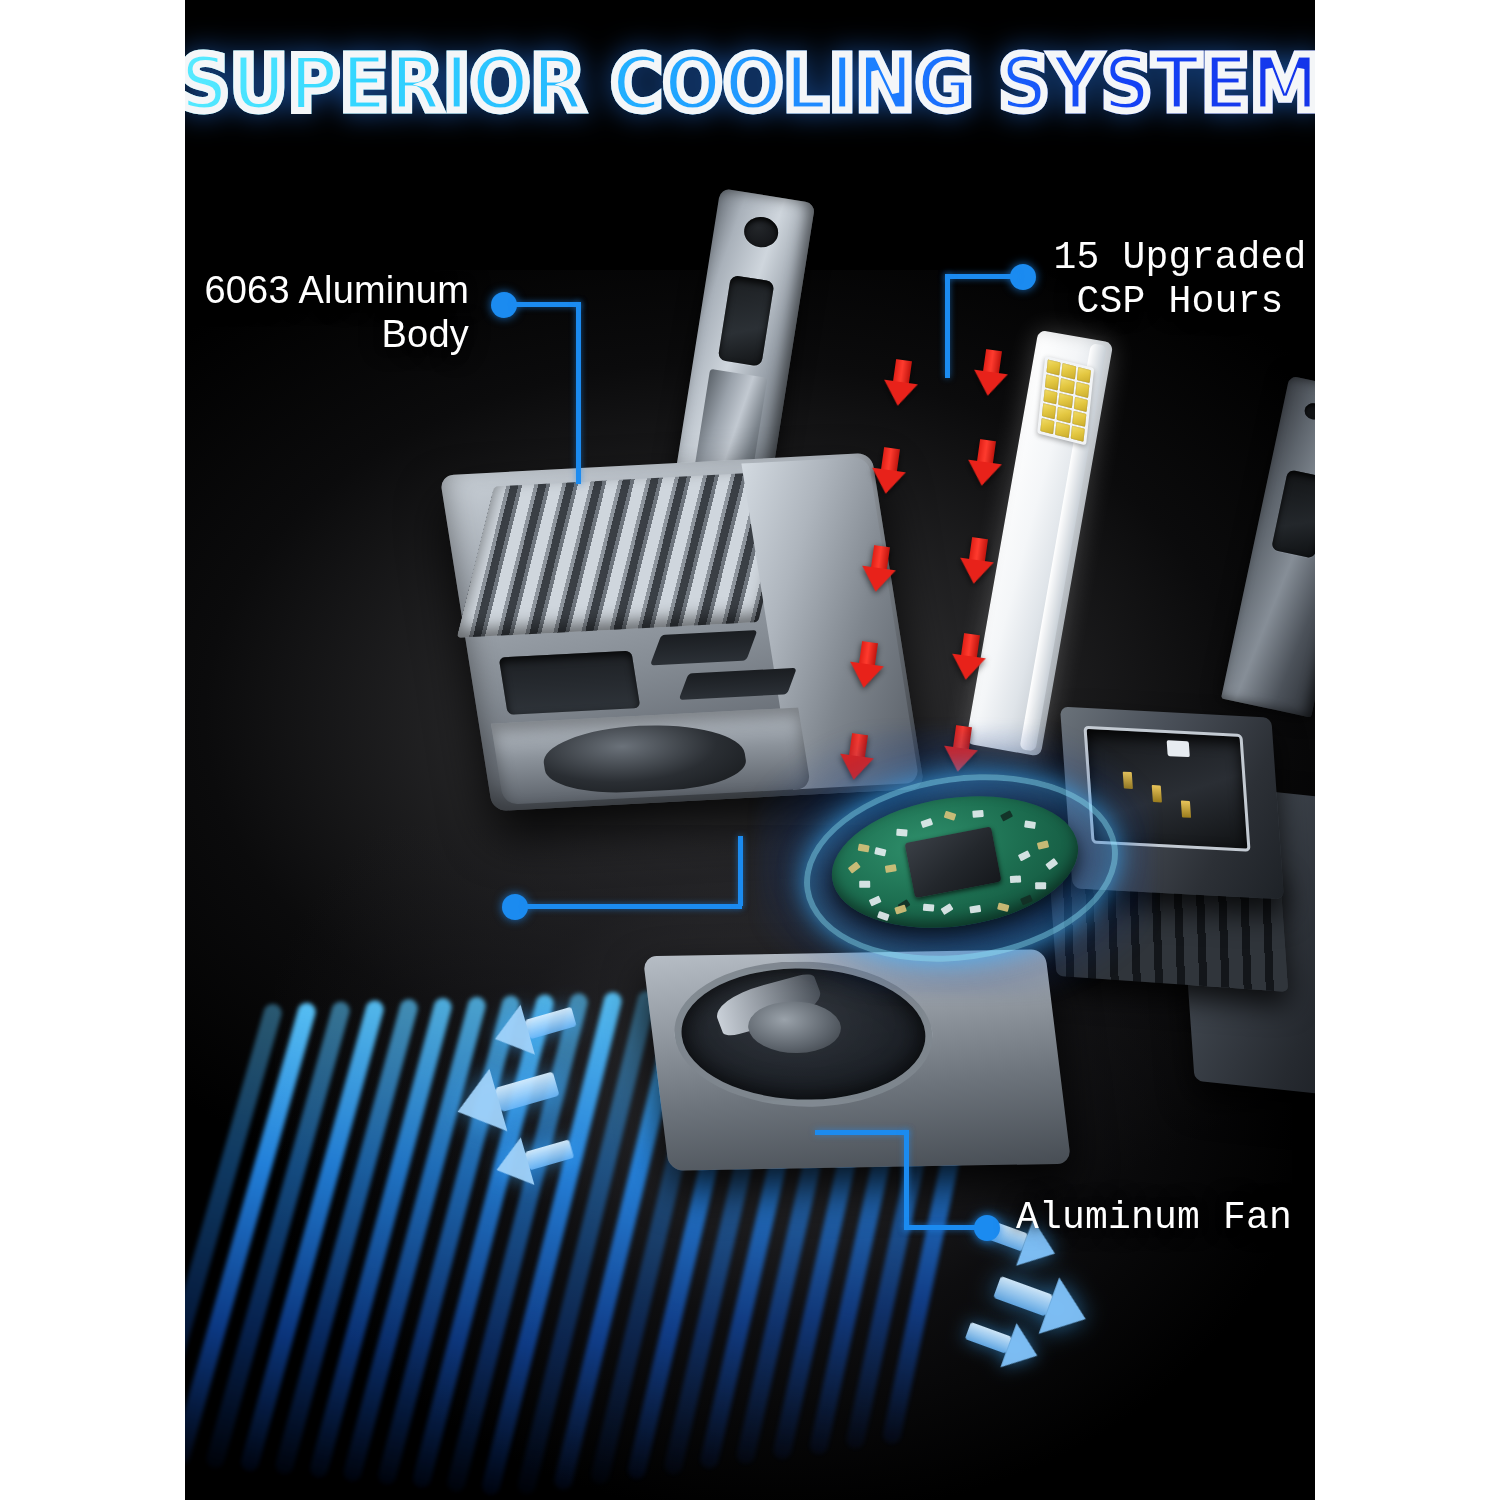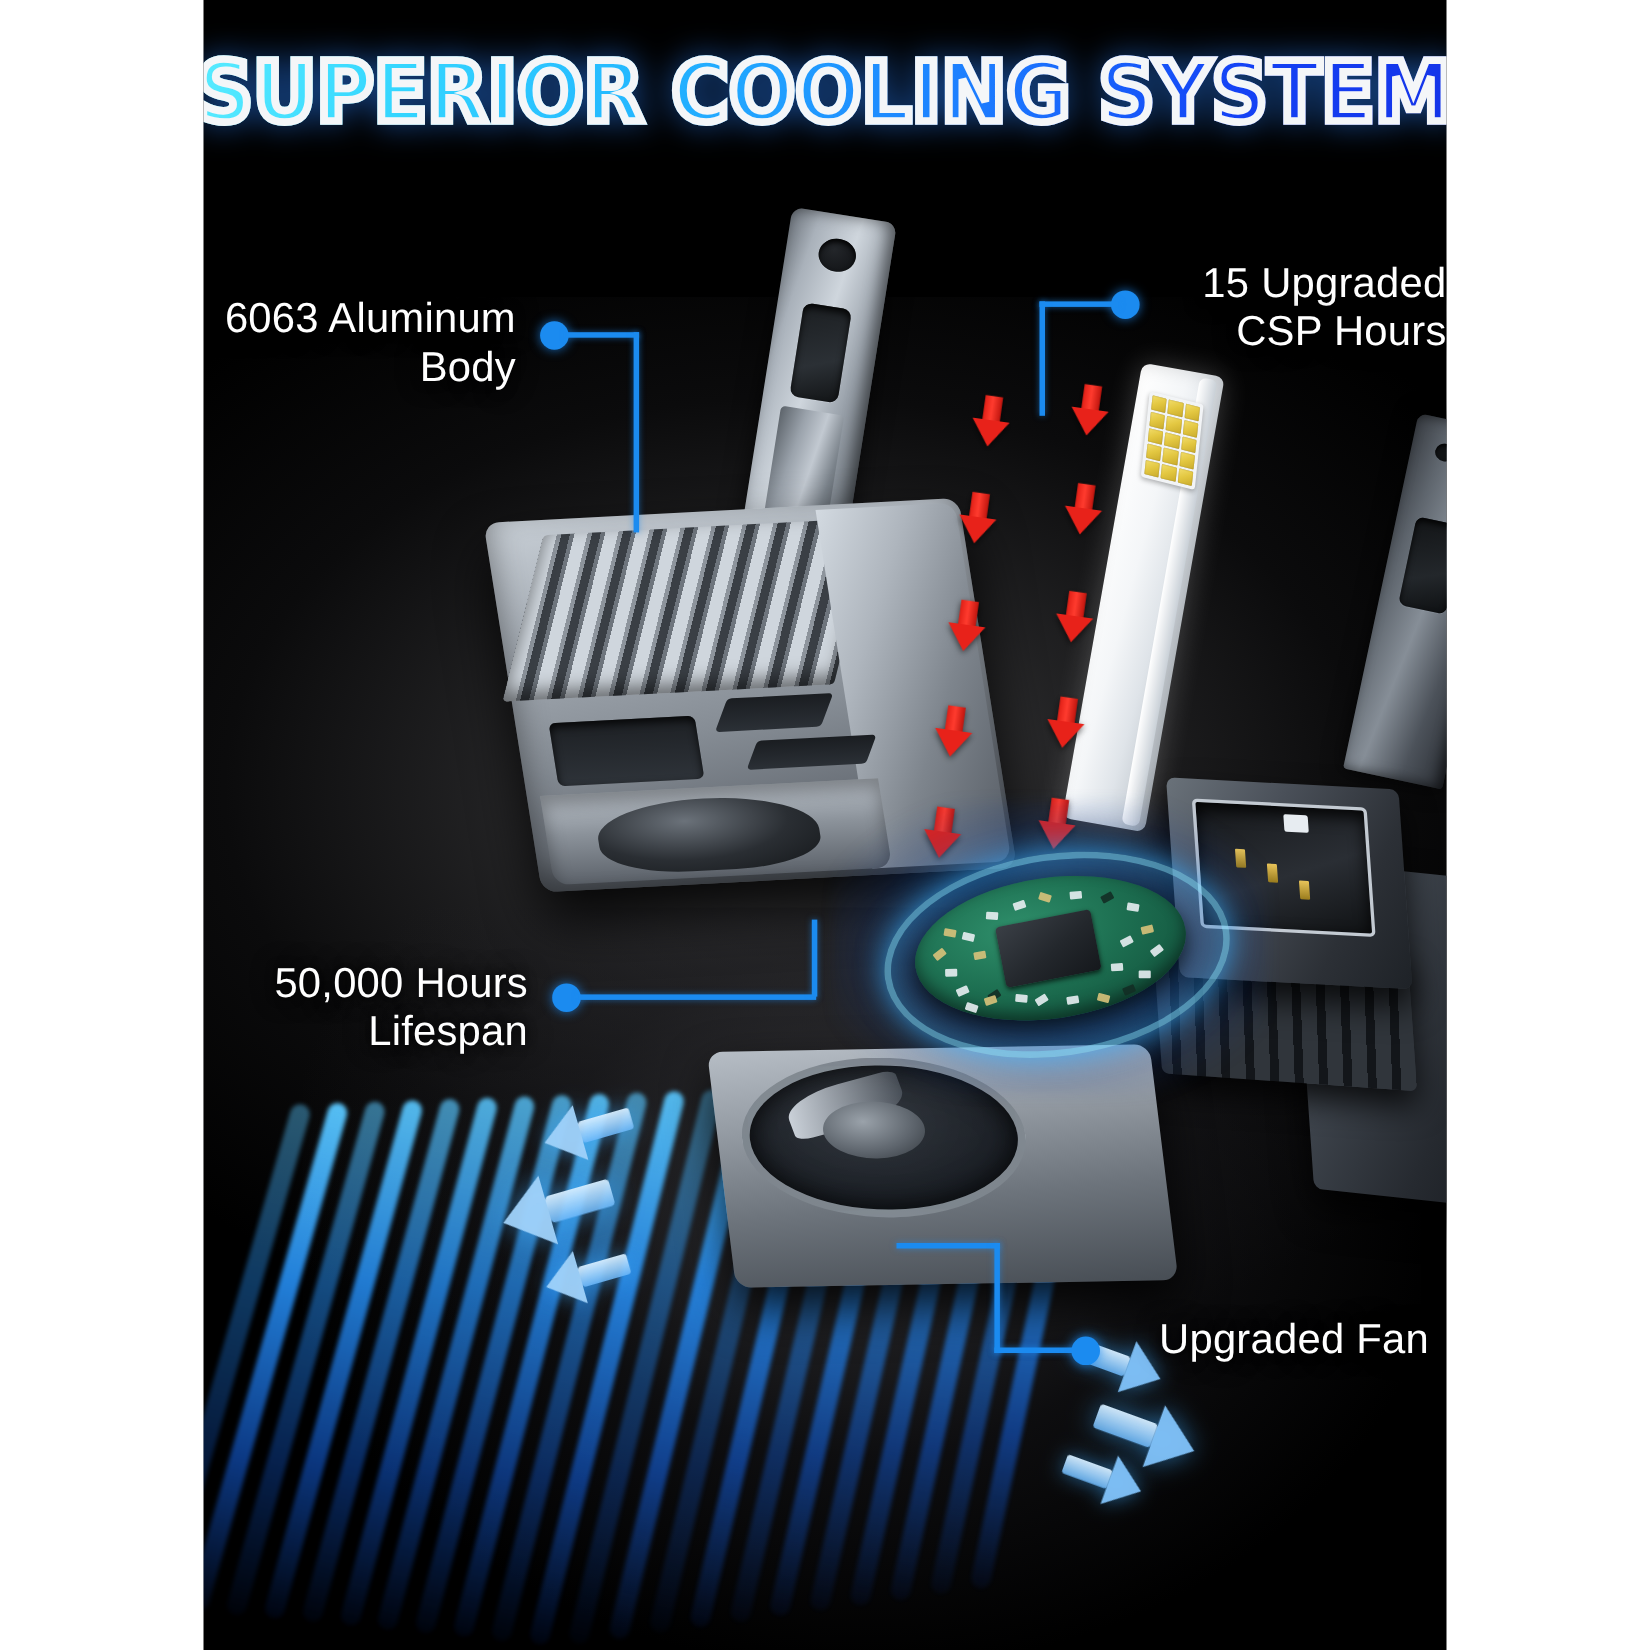--- a/index.html
+++ b/index.html
@@ -93,21 +93,21 @@
     position: absolute;
     color: #ffffff;
     font-family: "Liberation Sans", sans-serif;
     font-size: 38px;
     line-height: 1.16;
     letter-spacing: 0.2px;
     text-shadow: 0 0 10px rgba(0,0,0,0.95), 0 0 22px rgba(0,0,0,0.8);
     white-space: nowrap;
   }
   .callout.right-al { text-align: right; }
-  .callout.left-al  { text-align: right; }
+  .callout.left-al  { text-align: center; font-family: Liberation Mono, monospace; }
 
   
   .lead {
     position: absolute;
     background: #1b8bf0;
     box-shadow: 0 0 6px rgba(30,140,245,0.55);
   }
   .lead.h { height: 5px; }
   .lead.v { width: 5px; }
   .dot {
@@ -666,23 +666,19 @@
     <div class="callout right-al" id="co-aluminum" style="left:0px; right:872px; top:268px; width:284px;">
       <div>6063 Aluminum</div>
       <div>Body</div>
     </div>
 
     <div class="callout left-al" id="co-csp" style="left:860px; top:236px; width:270px;">
       <div>15 Upgraded</div>
       <div>CSP Hours</div>
     </div>
 
-    <div class="callout right-al" id="co-lifespan" style="left:20px; top:872px; width:275px;">
-      <div>50,000 Hours</div>
-      <div>Lifespan</div>
-    </div>
 
     <div class="callout left-al" id="co-fan" style="left:824px; top:1196px; width:290px;">
-      <div>Upgraded Fan</div>
+      <div>Aluminum Fan</div>
     </div>
 
   </div>
 </div>
 
 </body></html>

